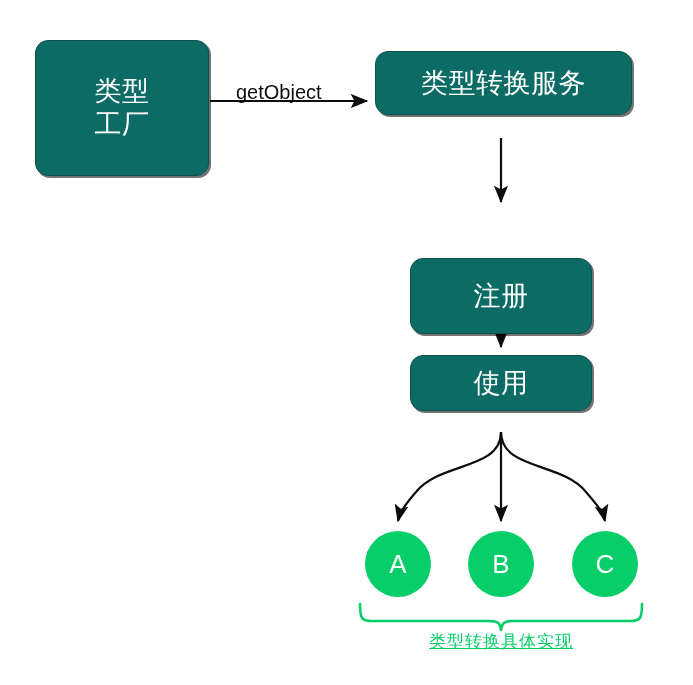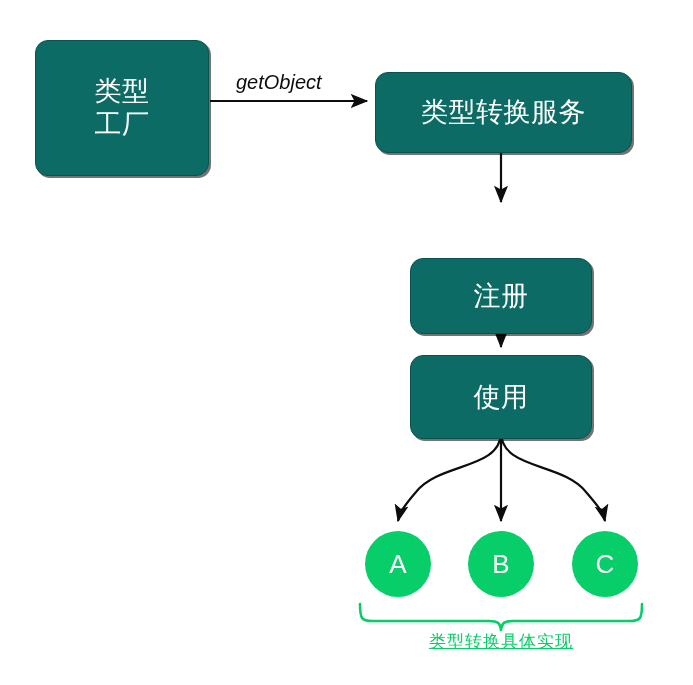--- a/index.html
+++ b/index.html
@@ -41,30 +41,30 @@
     line-height: 1.22;
     box-shadow: 2px 2px 0px rgba(0,0,0,0.55);
     white-space: pre-line;
     letter-spacing: 0.5px;
   }
   #node-factory {
     left: 35px; top: 40px; width: 174px; height: 136px;
     font-size: 27px;
   }
   #node-convert-service {
-    left: 375px; top: 72px; width: 257px; height: 81px;
+    left: 375px; top: 51px; width: 257px; height: 64px;
     font-size: 27px;
   }
   #node-register {
     left: 410px; top: 210px; width: 182px; height: 76px;
     font-size: 27px;
     margin-top: 48px;
   }
   #node-use {
-    left: 410px; top: 355px; width: 182px; height: 84px;
+    left: 410px; top: 355px; width: 182px; height: 56px;
     font-size: 27px;
   }
   .impl-circle {
     position: absolute;
     box-sizing: border-box;
     width: 66px; height: 66px;
     border-radius: 50%;
     background: #07ce68;
     color: #ffffff;
     display: flex;
@@ -76,21 +76,21 @@
   #impl-b { left: 468px; top: 531px; }
   #impl-c { left: 572px; top: 531px; }
 
   .edge-label {
     position: absolute;
     font-size: 20px;
     color: #0d0d0d;
     white-space: nowrap;
   }
   #label-getobject {
-    left: 236px; top: 71px; font-style: italic;
+    left: 236px; top: 81px;
   }
   #group-label-wrap {
     position: absolute;
     left: 357px;
     width: 288px;
     top: 630px;
     text-align: center;
     font-size: 17px;
     color: #07ce68;
     letter-spacing: 1px;

